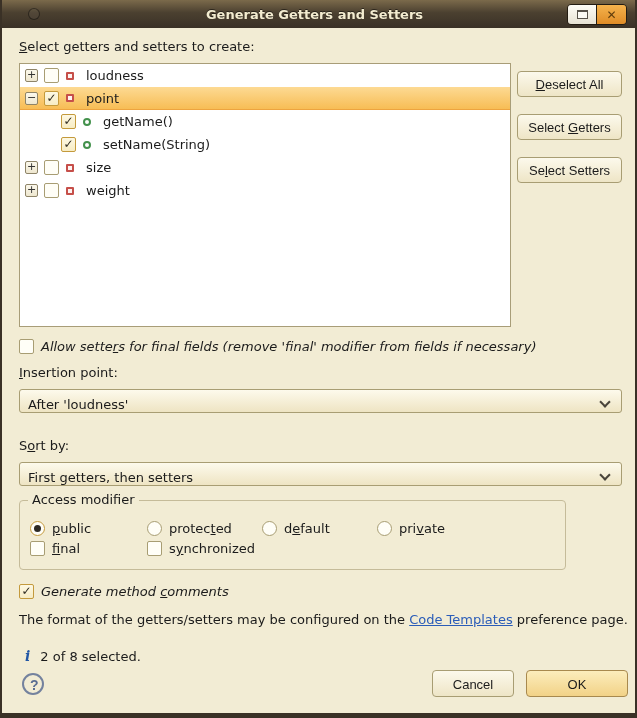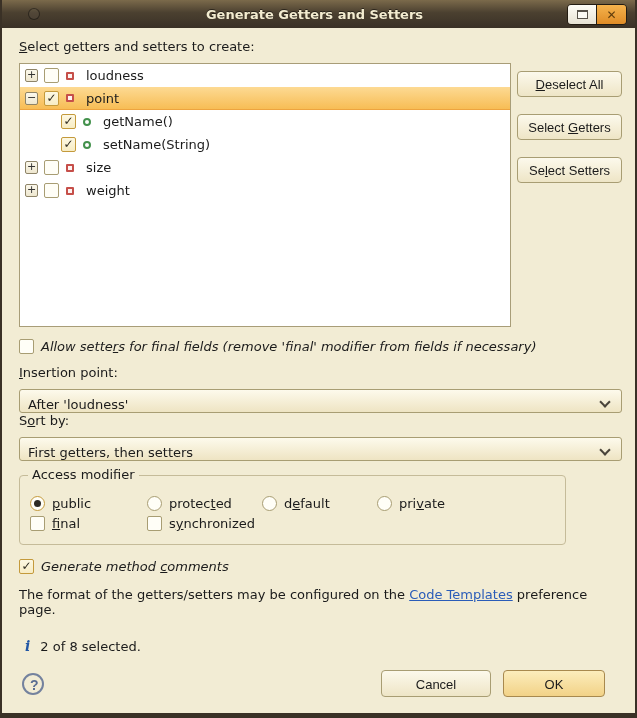--- a/index.html
+++ b/index.html
@@ -33,21 +33,21 @@
     width:29px;height:19px;background:linear-gradient(#fdfcf6,#e7e2d3);
     display:flex;align-items:center;justify-content:center;border-right:1px solid #231c12;
   }
   .btn-max .sq{width:11px;height:9px;border:1px solid #57524a;border-top-width:2px;background:#fbfaf4;}
   .btn-close{
     width:29px;height:19px;background:linear-gradient(#f5b34d,#e08c26);
     display:flex;align-items:center;justify-content:center;
     color:#5e3c0c;font-weight:bold;font-size:12px;line-height:1;
   }
   
-  .content{flex:1;display:flex;flex-direction:column;padding:11px 30px 0 17px;}
+  .content{flex:1;display:flex;flex-direction:column;padding:11px 7px 0 17px;}
   .row-top{display:flex;}
   .col-left{width:492px;}
   .col-right{width:111px;padding-left:6px;display:flex;flex-direction:column;}
   .section-label{margin:0 0 9px 0;}
   u{text-decoration:underline;}
   
   .tree{
     width:492px;height:264px;background:#fff;
     border:1px solid #a89d78;overflow:hidden;
   }
@@ -139,21 +139,21 @@
     width:22px;height:22px;border-radius:50%;border:2px solid #74829e;
     color:#5a6d92;font-weight:bold;font-size:14px;line-height:18px;text-align:center;
     margin-left:3px;background:transparent;
   }
   .footer .spacer{flex:1;}
   .btn{
     height:27px;border-radius:4px;border:1px solid #a89d73;
     background:linear-gradient(#fcf9ec,#eee5c6);
     font-size:13px;color:#1b1b1b;text-align:center;line-height:25px;
   }
-  .btn-cancel{width:110px;margin-right:12px;}
+  .btn-cancel{width:82px;margin-right:12px;}
   .btn-ok{
     width:102px;background:linear-gradient(#fcedbc,#f2d287);border-color:#a8894e;
   }
 </style>
 </head>
 <body>
 
 <div class="window">
 
   <div class="titlebar">
@@ -226,21 +226,21 @@
       <span class="cb"></span>
       <span>Allow sette<u>r</u>s for final fields (remove 'final' modifier from fields if necessary)</span>
     </div>
 
     <div class="field-label"><u>I</u>nsertion point:</div>
     <div class="combo">
       <span>After 'loudness'</span>
       <span class="chev"></span>
     </div>
 
-    <div class="field-label" style="margin-top:0;">S<u>o</u>rt by:</div>
+    <div class="field-label" style="margin-top:25px;">S<u>o</u>rt by:</div>
     <div class="combo">
       <span>First getters, then setters</span>
       <span class="chev"></span>
     </div>
 
     <div class="groupbox">
       <div class="legend">Access modifier</div>
       <div class="radio-grid">
         <div class="radio-item">
           <span class="radio on"></span>

